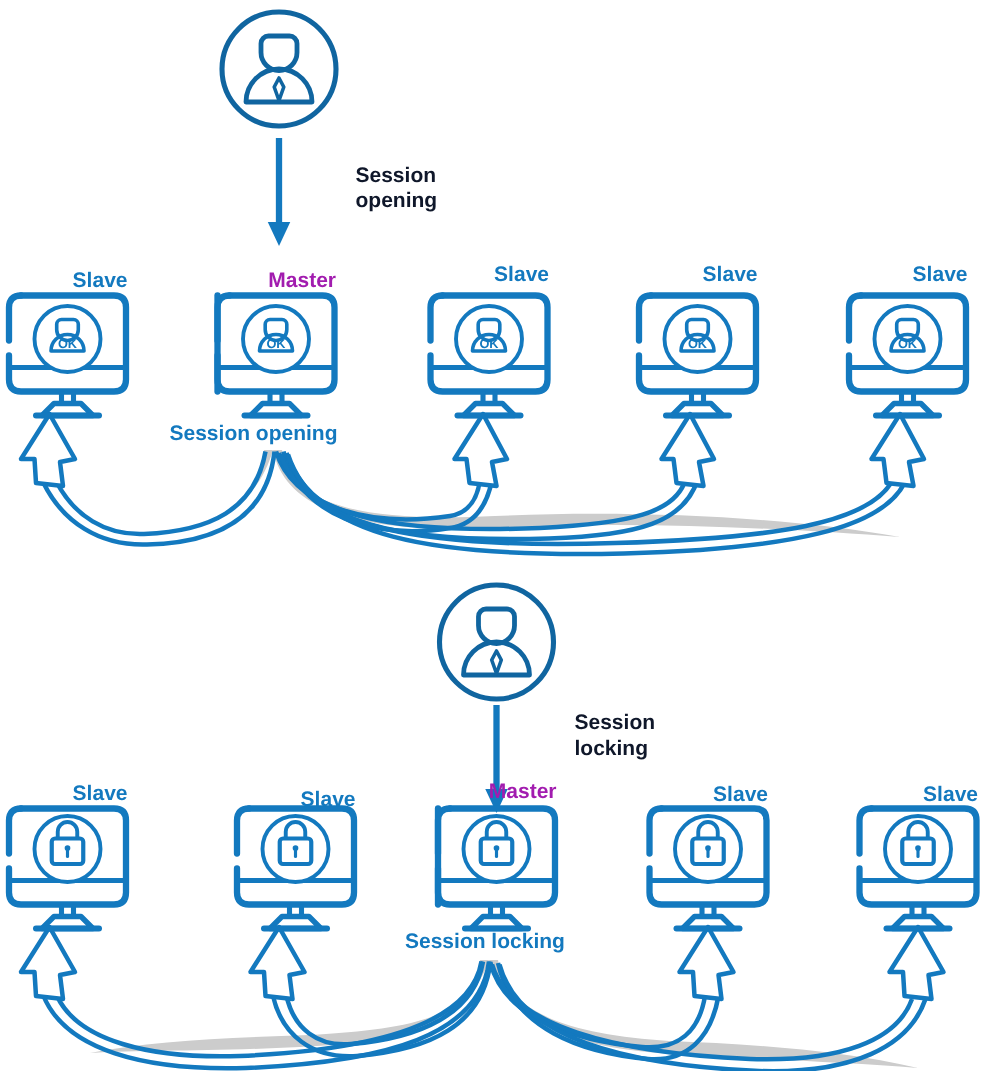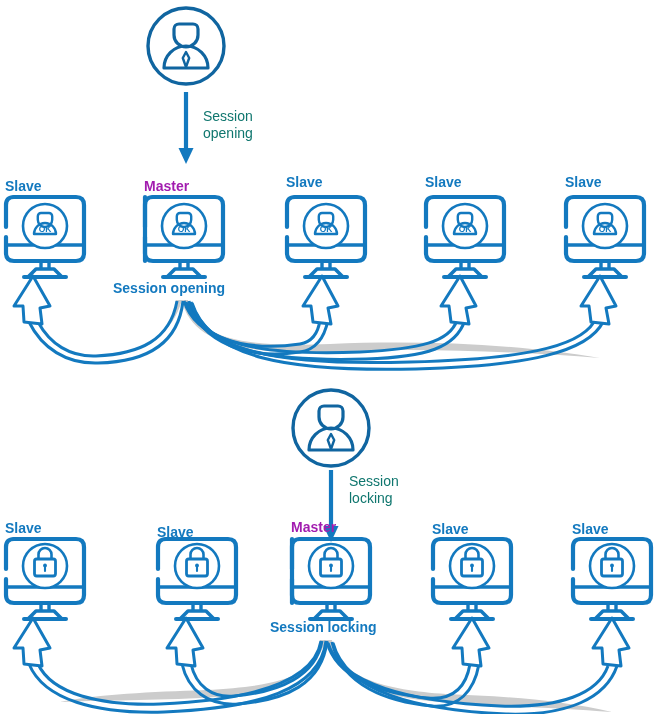--- a/index.html
+++ b/index.html
@@ -1,23 +1,23 @@
 <!DOCTYPE html>
 <html><head>
 <meta charset="utf-8">
 <style>
   html,body{margin:0;padding:0;background:#ffffff;}
   body{width:671px;height:714px;overflow:hidden;font-family:"Liberation Sans",sans-serif;}
   #stage{position:relative;width:671px;height:714px;background:#fff;}
   #stage svg{position:absolute;left:0;top:0;}
   .lbl{position:absolute;font-weight:bold;white-space:pre;line-height:1.15;}
-  .lbl-node{font-size:14px;color:#1379BF;text-align:left;}
+  .lbl-node{font-size:14px;color:#1379BF;text-align:right;}
   .lbl-node.master{color:#a21caf;}
   .lbl-flow{font-size:14px;color:#1379BF;font-weight:bold;white-space:nowrap;}
-  .lbl-black{font-size:14px;color:#0f766e;font-weight:normal;line-height:1.18;}
+  .lbl-black{font-size:14px;color:#0f172a;font-weight:bold;line-height:1.18;margin-left:34px;}
 </style>
 </head>
 <body>
 
 <div id="stage">
 
 <svg width="671" height="714" viewBox="0 0 671 714">
   <defs>
 
     <g id="mon-user">

